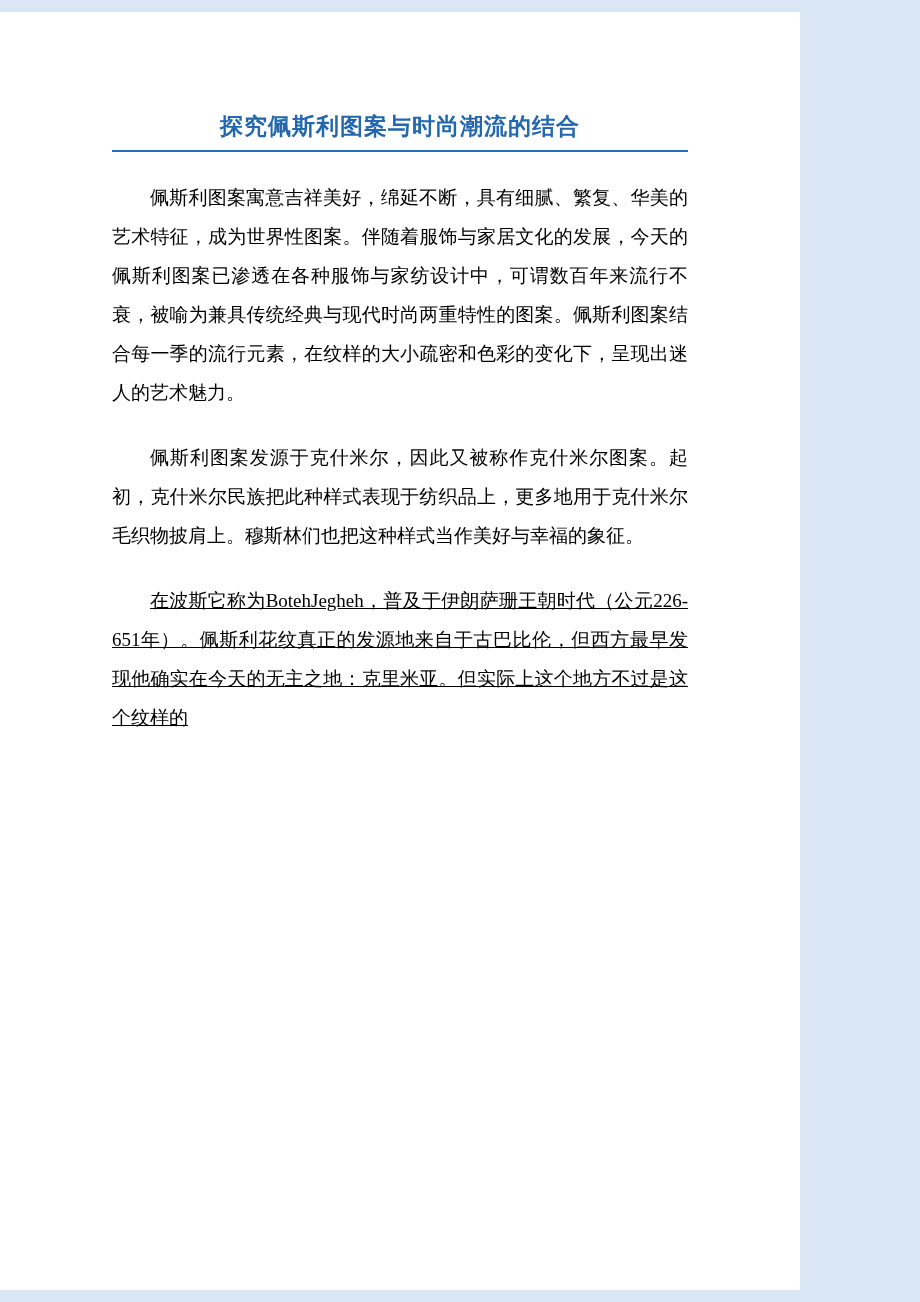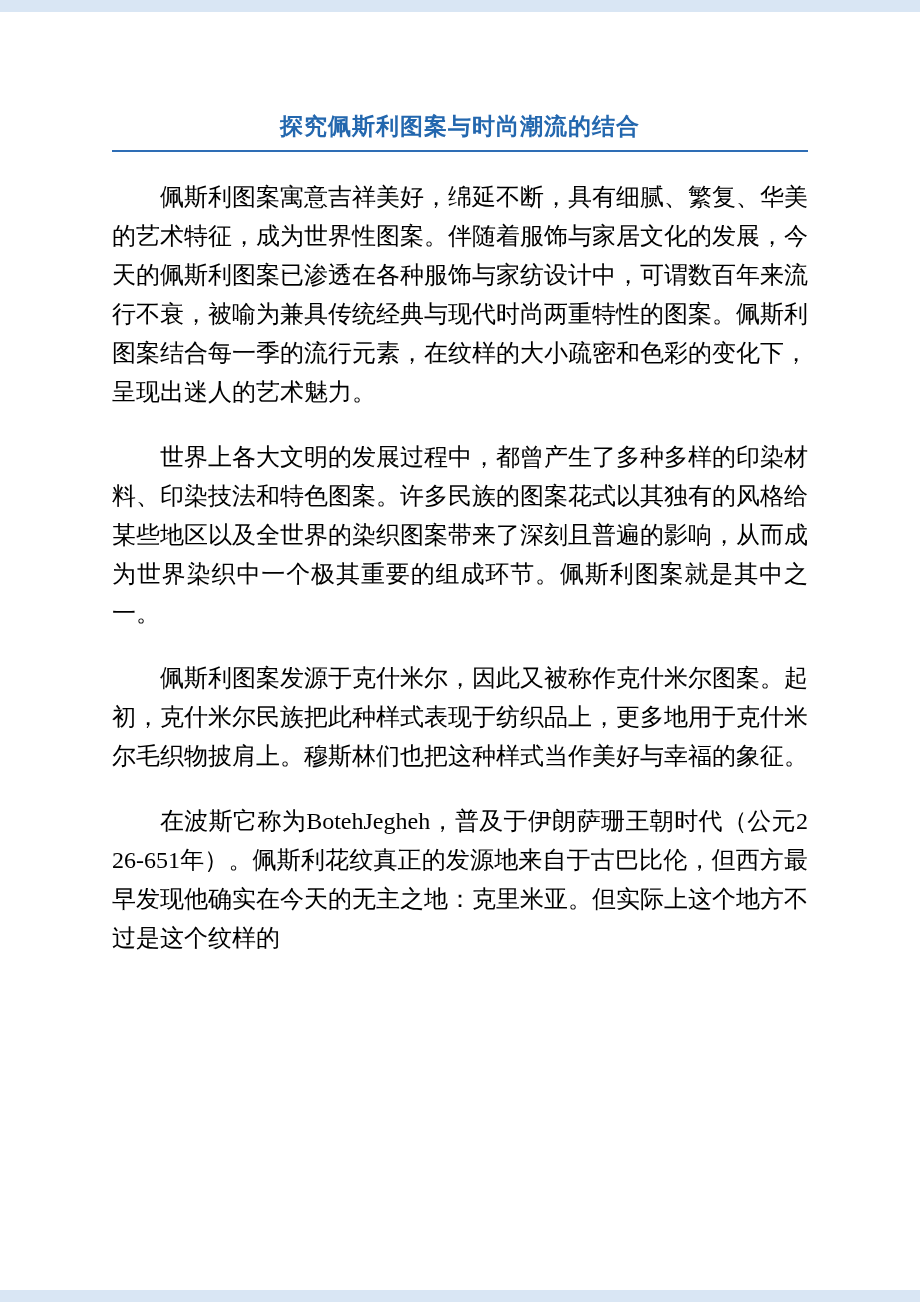--- a/index.html
+++ b/index.html
@@ -7,21 +7,21 @@
     padding: 0;
     background: #d9e6f4;
     font-family: "Liberation Serif", serif;
   }
   .viewport {
     width: 920px;
     margin: 0 auto;
     background: #d9e6f4;
   }
   .page {
-    width: 920px;
+    width: 800px;
     min-height: 1278px;
     margin: 12px 0;
     background: #ffffff;
     box-sizing: border-box;
     padding: 100px 112px 80px 112px;
   }
   .doc-title {
     margin: 0;
     text-align: center;
     font-size: 23px;
@@ -31,42 +31,42 @@
     line-height: 1.3;
   }
   .title-rule {
     height: 0;
     border: 0;
     border-top: 2px solid #2e6db5;
     margin: 8px 0 26px 0;
   }
   .body-text p {
     margin: 0 0 26px 0;
-    font-size: 24px;
+    font-size: 19px;
     line-height: 39px;
     color: #000000;
     text-align: justify;
     text-indent: 2em;
     word-break: break-all;
   }
   .body-text p:last-child {
     margin-bottom: 0;
+    text-decoration: underline;
   }
 </style>
 </head>
 <body>
 
 <div class="viewport">
   <div class="page">
 
     <h1 class="doc-title">探究佩斯利图案与时尚潮流的结合</h1>
 
     <hr class="title-rule">
 
     <div class="body-text">
       <p>佩斯利图案寓意吉祥美好，绵延不断，具有细腻、繁复、华美的艺术特征，成为世界性图案。伴随着服饰与家居文化的发展，今天的佩斯利图案已渗透在各种服饰与家纺设计中，可谓数百年来流行不衰，被喻为兼具传统经典与现代时尚两重特性的图案。佩斯利图案结合每一季的流行元素，在纹样的大小疏密和色彩的变化下，呈现出迷人的艺术魅力。</p>
-      <p>世界上各大文明的发展过程中，都曾产生了多种多样的印染材料、印染技法和特色图案。许多民族的图案花式以其独有的风格给某些地区以及全世界的染织图案带来了深刻且普遍的影响，从而成为世界染织中一个极其重要的组成环节。佩斯利图案就是其中之一。</p>
       <p>佩斯利图案发源于克什米尔，因此又被称作克什米尔图案。起初，克什米尔民族把此种样式表现于纺织品上，更多地用于克什米尔毛织物披肩上。穆斯林们也把这种样式当作美好与幸福的象征。</p>
       <p>在波斯它称为BotehJegheh，普及于伊朗萨珊王朝时代（公元226-651年）。佩斯利花纹真正的发源地来自于古巴比伦，但西方最早发现他确实在今天的无主之地：克里米亚。但实际上这个地方不过是这个纹样的</p>
     </div>
 
   </div>
 </div>
 
 </body></html>

